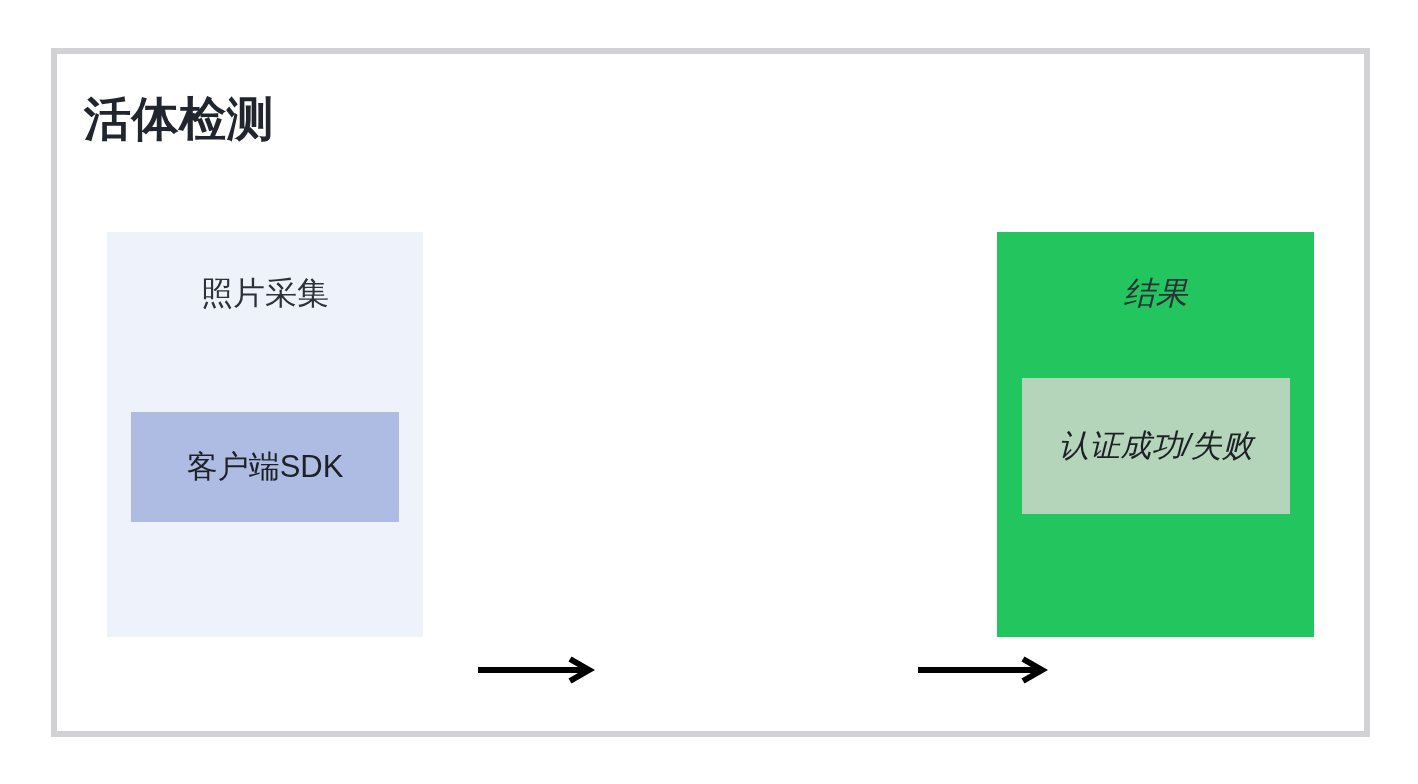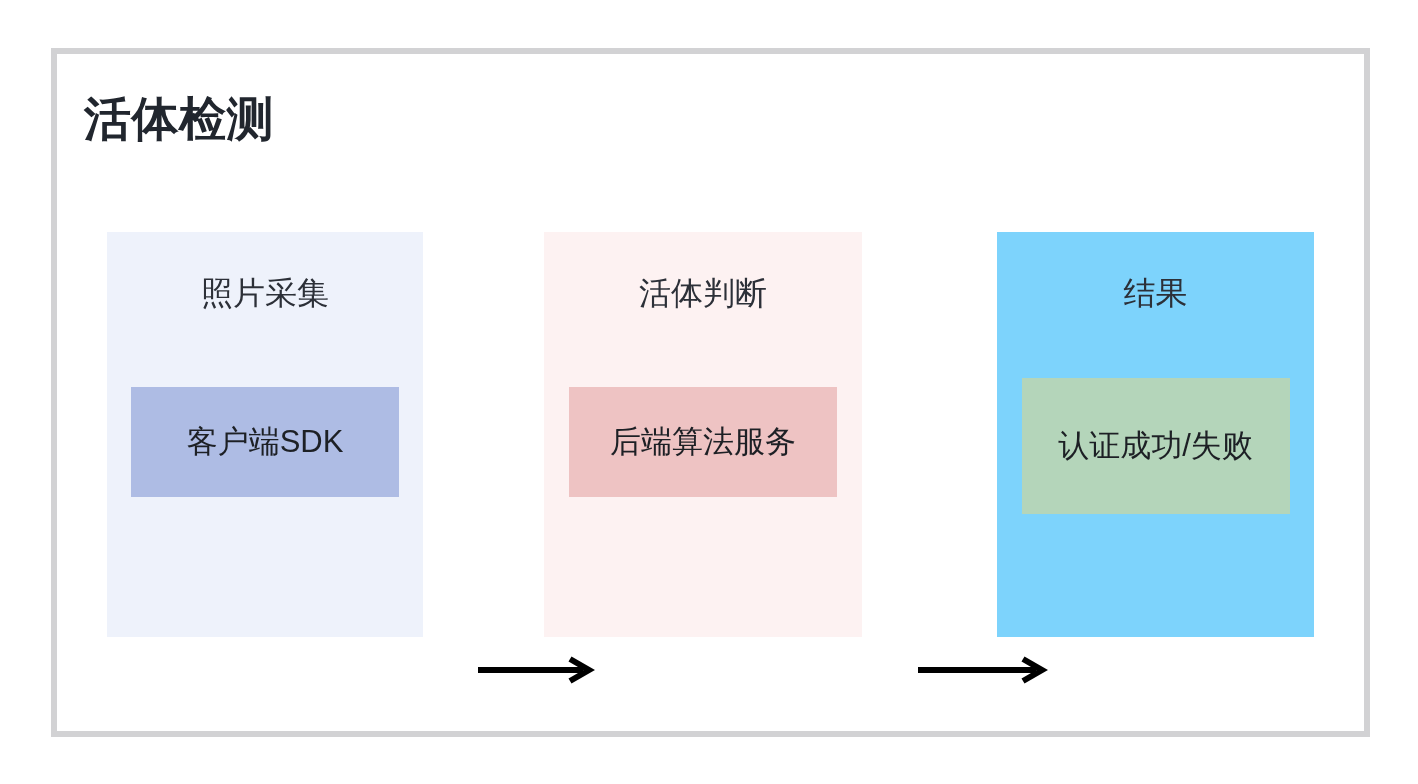--- a/index.html
+++ b/index.html
@@ -109,41 +109,37 @@
 <body>
 
 <div id="diagram-card" style="border-color: rgb(210, 210, 212);">
 
   <div id="diagram-title">活体检测</div>
 
   <div id="stage-row">
 
     <div class="stage-column col-0" style="background: rgb(238, 242, 251);">
       <div class="stage-header">照片采集</div>
-      <div class="stage-box" style="background: rgb(174, 188, 228);">客户端SDK</div>
+      <div class="stage-box" style="background: rgb(174, 188, 228); margin-top: 25px;">客户端SDK</div>
     </div>
 
     <div class="connector-arrow arrow-0">
       <svg viewBox="0 0 113 24" preserveAspectRatio="none">
         <line x1="0" y1="12" x2="105" y2="12" stroke="#000000" stroke-width="6" stroke-linecap="butt"></line>
         <polyline points="92,1 111,12 92,23" fill="none" stroke="#000000" stroke-width="6" stroke-linecap="butt" stroke-linejoin="miter"></polyline>
       </svg>
     </div>
 
-    <div class="stage-column col-1" style="background: rgb(253, 242, 242);">
-      <div class="stage-header">活体判断</div>
-      <div class="stage-box" style="background: rgb(238, 195, 195);">后端算法服务</div>
-    </div>
 
     <div class="connector-arrow arrow-1">
       <svg viewBox="0 0 126 24" preserveAspectRatio="none">
         <line x1="0" y1="12" x2="118" y2="12" stroke="#000000" stroke-width="6" stroke-linecap="butt"></line>
         <polyline points="105,1 124,12 105,23" fill="none" stroke="#000000" stroke-width="6" stroke-linecap="butt" stroke-linejoin="miter"></polyline>
       </svg>
     </div>
 
-    <div class="stage-column col-2" style="background: #7dd3fc;">
+    <div class="stage-column col-2" style="background: #22c55e; font-style: italic;">
       <div class="stage-header">结果</div>
       <div class="stage-box" style="background: rgb(180, 213, 186);">认证成功/失败</div>
     </div>
 
   </div>
 </div>
 
 </body></html>

